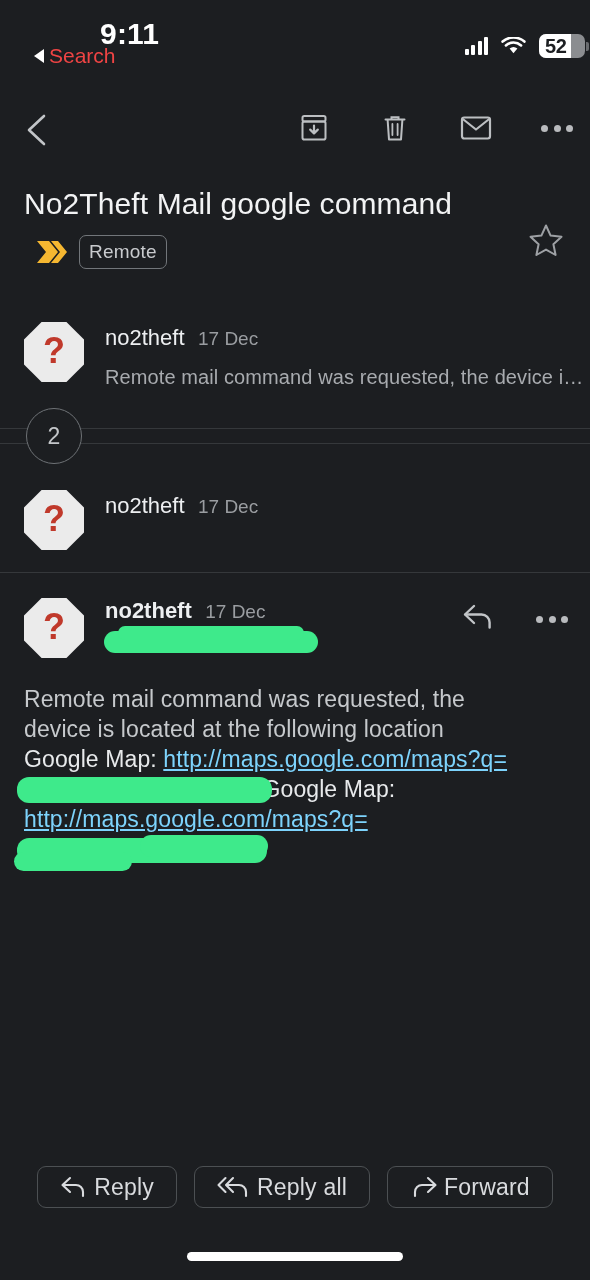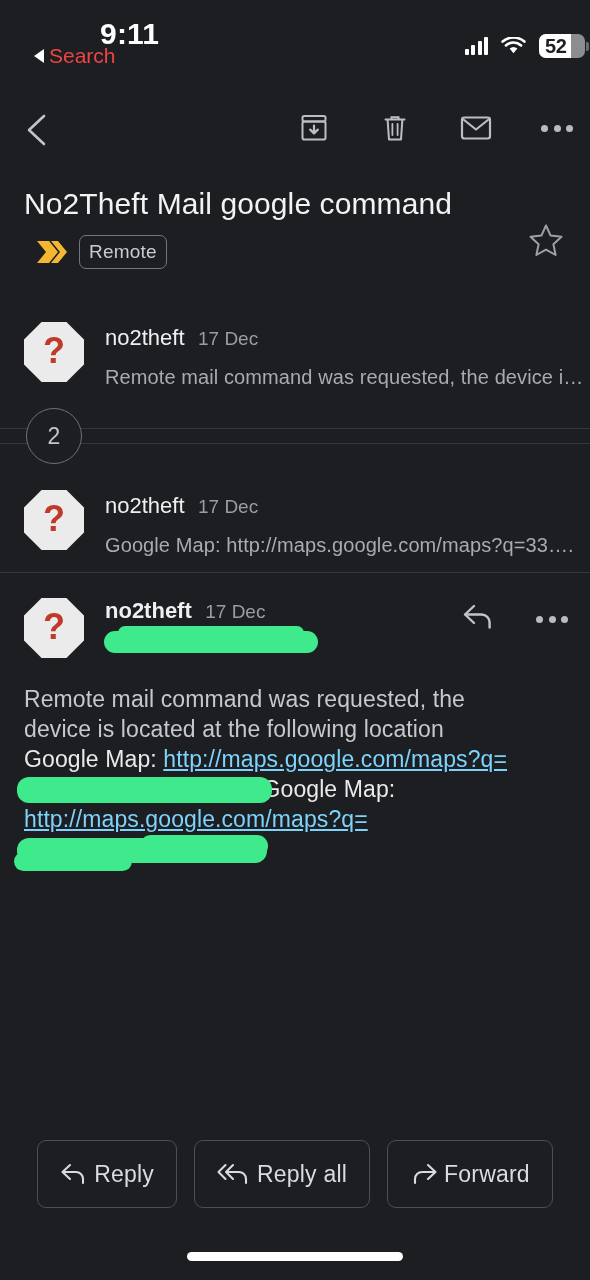--- a/index.html
+++ b/index.html
@@ -113,21 +113,21 @@
   }
   .body-text .lbl { color:#e8eaec; }
   .body-text a { color:#7dd3fc; text-decoration:underline; text-underline-offset:2px; }
 
   
   .actions {
     position:absolute; left:0; bottom:72px; width:590px;
     display:flex; justify-content:center; gap:17px;
   }
   .act-btn {
-    border:1.4px solid #4c5053; border-radius:9px; height:68px;
+    border:1.4px solid #4c5053; border-radius:9px; height:42px;
     display:flex; align-items:center; justify-content:center; gap:6px;
     padding:0 22px; color:#d9dbde; font-size:23px; background:transparent;
     letter-spacing:.2px;
   }
   .home-bar {
     position:absolute; bottom:19px; left:50%; transform:translateX(-50%);
     width:216px; height:9px; border-radius:5px; background:#ffffff;
   }
 </style>
 </head>
@@ -228,21 +228,20 @@
 <div class="divider" style="top:443px"></div>
 <div class="count-circle" style="top:408px">2</div>
 
 <div class="msg-row" style="top:490px">
   <div class="avatar" style="top:0">
       <span>?</span>
     </div>
   <div class="msg-meta" style="top:3px">
     <span class="sender">no2theft</span>
     <span class="date">17 Dec</span>
-    <div class="preview">Google Map: http://maps.google.com/maps?q=33….</div>
   </div>
 </div>
 
 <div class="divider" style="top:572px"></div>
 
 <div class="msg-row" style="top:598px">
   <div class="avatar" style="top:0">
       <span>?</span>
     </div>
   <div class="msg-meta" style="top:0px">

